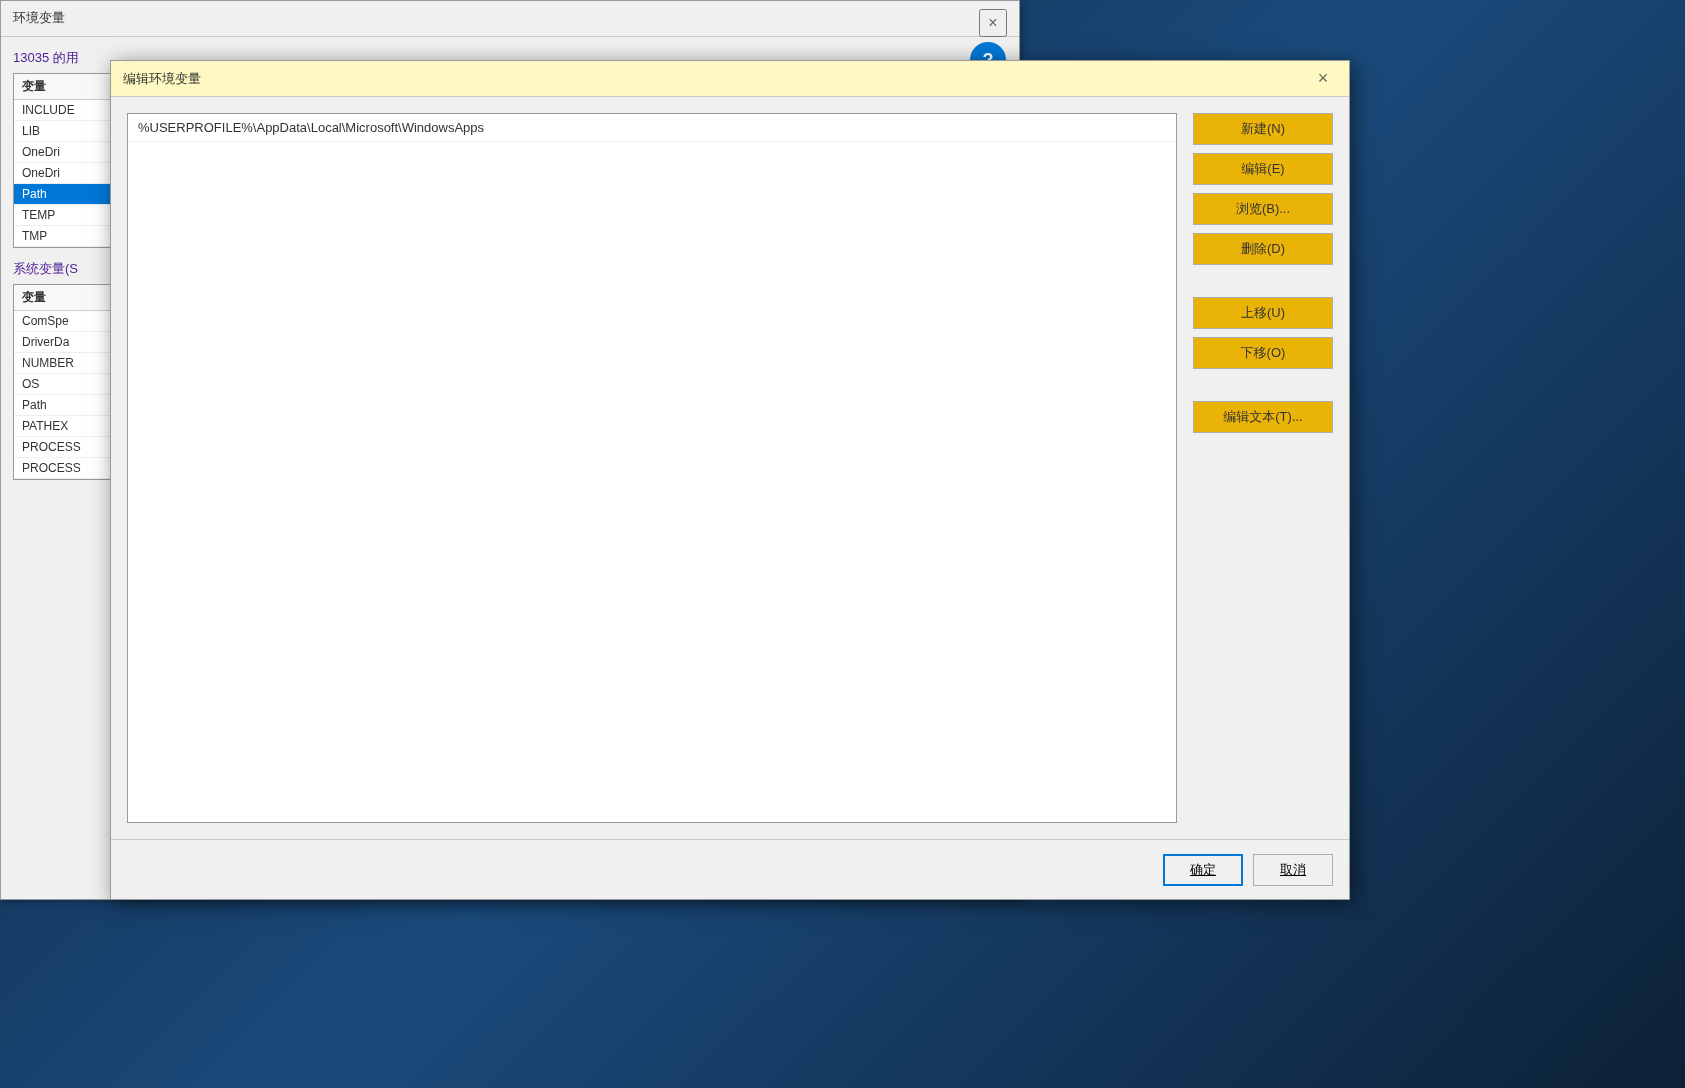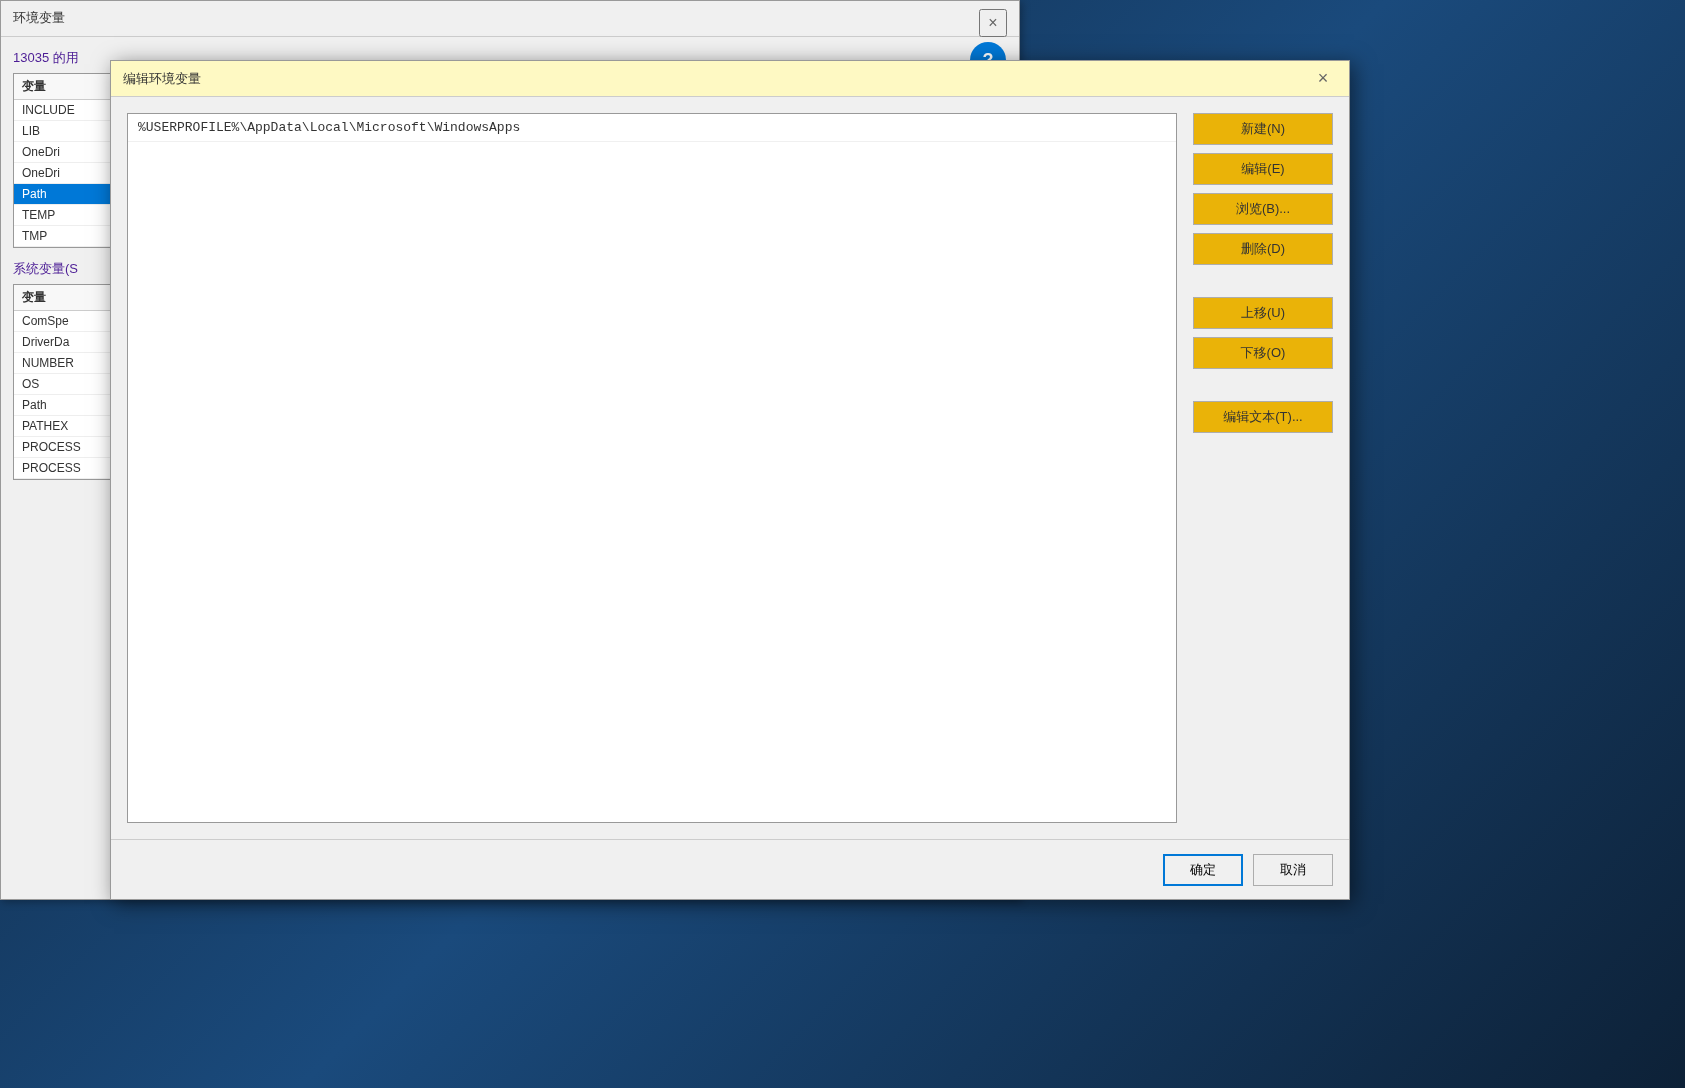--- a/index.html
+++ b/index.html
@@ -172,21 +172,20 @@
 
     .path-item {
       padding: 6px 10px;
       font-size: 13px;
       color: #333;
       border-bottom: 1px solid #f0f0f0;
       cursor: pointer;
       white-space: nowrap;
       overflow: hidden;
       text-overflow: ellipsis;
-      font-family: Liberation Mono, monospace;
     }
 
     .buttons-panel {
       display: flex;
       flex-direction: column;
       gap: 8px;
       width: 140px;
     }
 
     .btn {
@@ -227,20 +226,21 @@
       padding: 6px 20px;
       font-size: 13px;
       border: 1px solid #adadad;
       background: #f0f0f0;
       cursor: pointer;
       min-width: 80px;
       height: 32px;
       display: flex;
       align-items: center;
       justify-content: center;
+      text-decoration: underline;
     }
 
     .footer-btn.primary {
       background: #f0f0f0;
       border-color: #0078d7;
       border-width: 2px;
     }
   </style>
 </head>
 <body>

